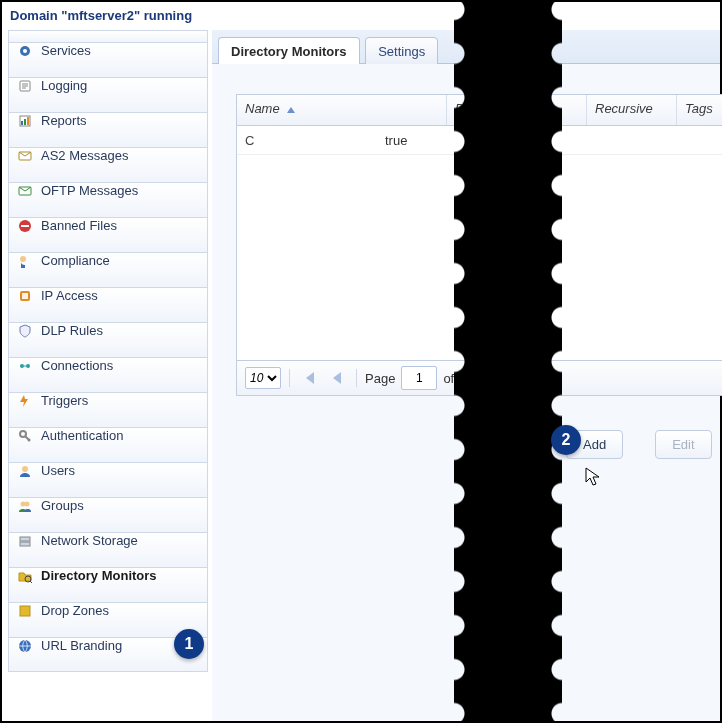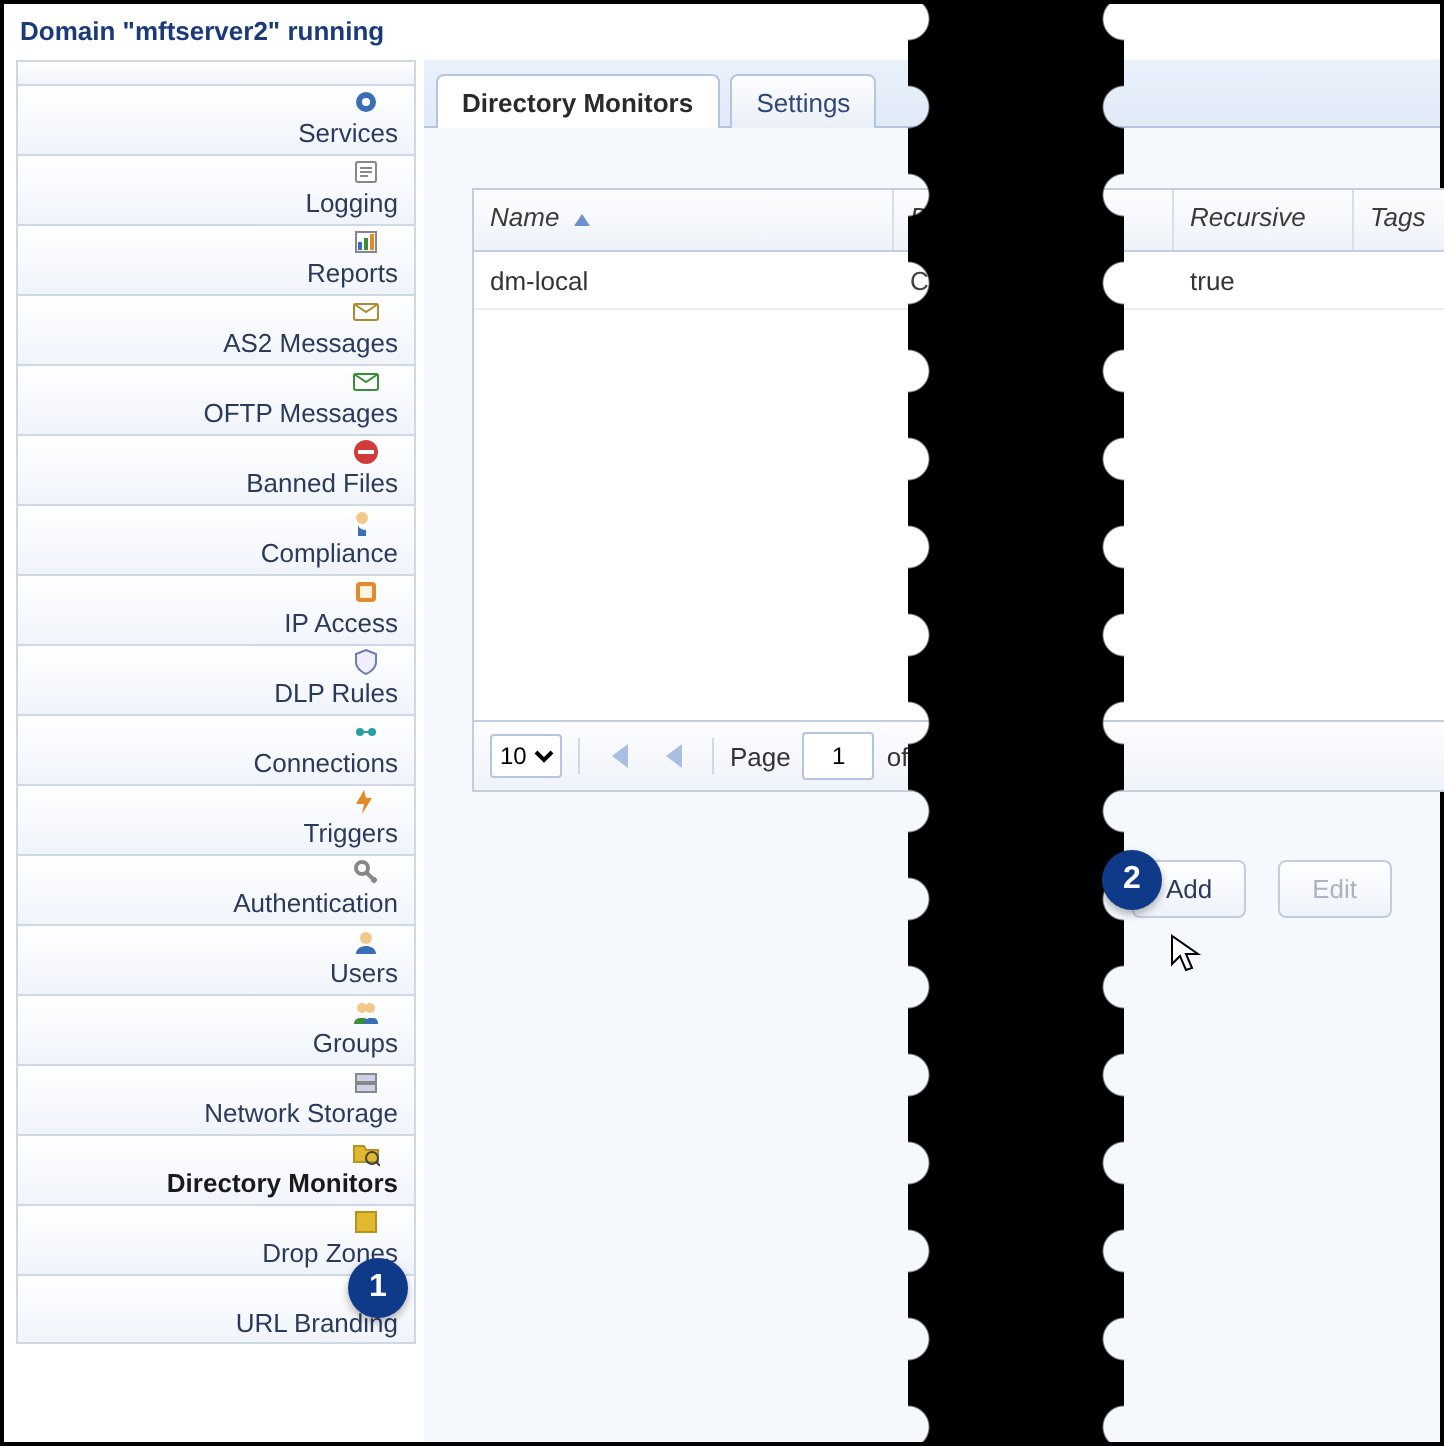--- a/index.html
+++ b/index.html
@@ -28,30 +28,29 @@
   .sidebar {
     position: absolute;
     left: 6px;
     top: 28px;
     bottom: 0;
     width: 200px;
     background: #fff;
   }
   .sidebar-item {
     display: flex;
-    align-items: flex-end;
+    align-items: flex-start;
     height: 35px;
     padding: 0 8px;
     border: 1px solid #cfd8e6;
     border-bottom: none;
     background: linear-gradient(#ffffff, #f0f4fb);
     cursor: pointer;
     color: #2a3a5a;
     box-sizing: border-box;
-    flex-direction: column;
   }
   .sidebar-item:last-child { border-bottom: 1px solid #cfd8e6; }
   .sidebar-item.special-top {
     border-top: 1px solid #cfd8e6;
     height: 12px;
     padding: 0 8px 0 28px;
   }
   .sidebar-item.active { font-weight: bold; color: #1a1a1a; }
   .sidebar-item .icon {
     width: 16px;
@@ -158,20 +157,21 @@
     padding: 0 8px;
     gap: 6px;
     background: linear-gradient(#fdfdfe,#eff3fa);
   }
   .pager-select {
     height: 22px;
     border: 1px solid #b5c4df;
     background: #fff;
     border-radius: 2px;
     font-size: 12px;
+    font-style: italic;
   }
   .pager-btn {
     width: 22px; height: 22px;
     display: inline-flex;
     align-items: center;
     justify-content: center;
     color: #7ea2d6;
     cursor: pointer;
   }
   .pager-sep {
@@ -188,21 +188,21 @@
     border-radius: 2px;
     text-align: center;
     font-size: 12px;
   }
 
   .action-bar {
     margin-top: 34px;
     display: flex;
     justify-content: flex-start;
     padding-left: 330px;
-    gap: 16px;
+    gap: 32px;
     align-items: center;
   }
   .btn {
     padding: 6px 16px;
     border: 1px solid #c3cde0;
     border-radius: 4px;
     background: linear-gradient(#ffffff,#eef3fa);
     color: #2a3a5a;
     cursor: pointer;
     font-size: 13px;
@@ -442,21 +442,20 @@
           <div class="col col-name">
             <span>Name</span>
             <span class="sort-caret"></span>
           </div>
           <div class="col col-d">D</div>
           <div class="col col-rec">Recursive</div>
           <div class="col col-tags">Tags</div>
         </div>
         <div class="grid-body">
           <div class="grid-row">
-            <div class="cell cell-name">dm-local</div>
             <div class="cell cell-d">C</div>
             <div class="cell cell-rec">true</div>
             <div class="cell cell-tags"></div>
           </div>
         </div>
         <div class="grid-pager">
           <select class="pager-select">
             <option>10</option>
           </select>
           <span class="pager-sep"></span>

